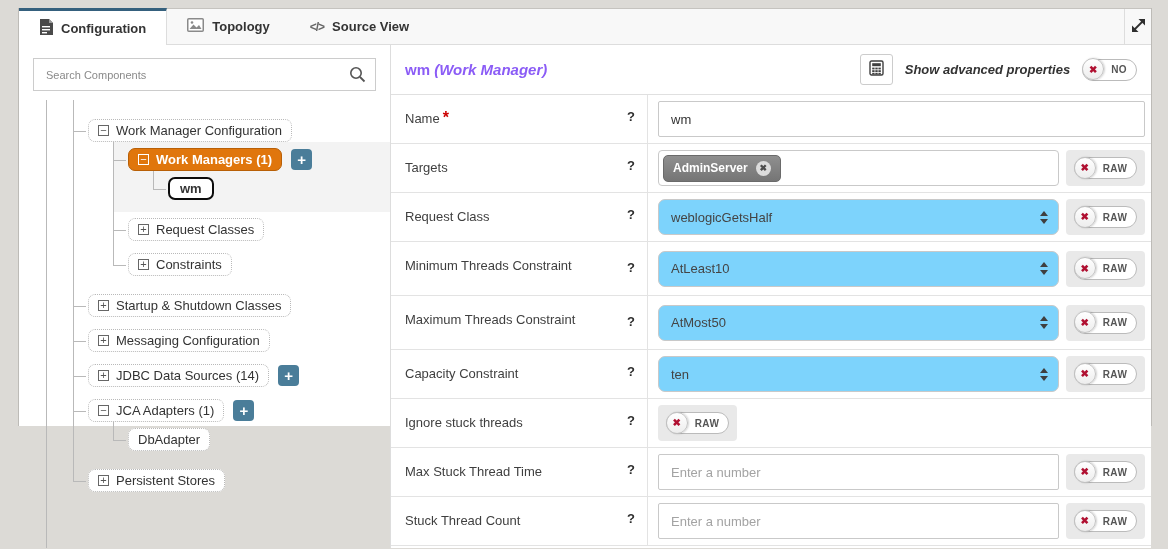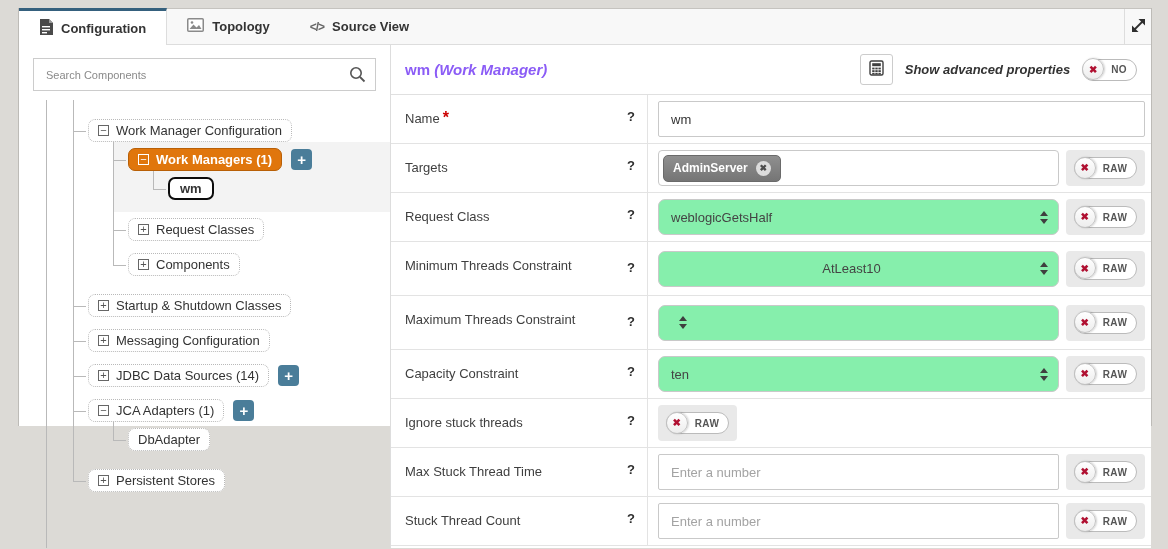--- a/index.html
+++ b/index.html
@@ -102,39 +102,39 @@
     border:1px solid #c2c2c2; border-radius:50%;
     background:linear-gradient(#ffffff,#ededed);
     box-shadow:1px 0 2px rgba(0,0,0,.18);
     display:flex; align-items:center; justify-content:center;
     color:#b01031; font-weight:bold; font-size:10px;
   }
   .toggle-state { font-size:10px; font-weight:bold; color:#555; margin-left:7px; letter-spacing:.4px; }
   
   .rows { flex:1; overflow:hidden; }
   .frow { display:flex; min-height:49px; border-bottom:1px solid #e3e3e3; }
-  .frow.tall { min-height:54px;text-align:center; }
+  .frow.tall { min-height:54px; }
   .frow-label {
     width:257px; flex:none; border-right:1px solid #e3e3e3;
     display:flex; justify-content:space-between; align-items:flex-start;
     padding:14px 12px 13px 14px;
     gap:28px;
   }
   .lbl-text { font-size:13px; color:#3f3f3f; }
   .req { color:#cc0000; margin-left:3px; font-weight:bold; }
   .help { font-size:13px; font-weight:bold; color:#2e2e2e; cursor:pointer; }
   .frow.tall .help { align-self:flex-end; margin-bottom:7px; }
   .frow-field { flex:1; display:flex; align-items:center; gap:7px; padding:6px 6px 6px 10px; }
   .ctrl-text {
     flex:1; height:36px; border:1px solid #c9c9c9; border-radius:2px; background:#fff;
     font-size:13px; color:#333; padding:0 12px; font-family:inherit; outline:none; min-width:0;
   }
   .ctrl-text::placeholder { color:#a3a3a3; }
   .sel {
-    flex:1; height:36px; border:1px solid #c9c9c9; border-radius:7px; background:#86efac;
+    flex:1; height:36px; border:1px solid #c9c9c9; border-radius:7px; background:#7dd3fc;
     display:flex; align-items:center; padding:0 10px 0 12px;
     font-size:13px; color:#444; cursor:pointer; min-width:0;
   }
   .sel-val { flex:1; overflow:hidden; white-space:nowrap; }
   .spin { display:flex; flex-direction:column; gap:3px; margin-left:8px; }
   .spin-up { width:0; height:0; border-left:4px solid transparent; border-right:4px solid transparent; border-bottom:5px solid #3f3f3f; }
   .spin-dn { width:0; height:0; border-left:4px solid transparent; border-right:4px solid transparent; border-top:5px solid #3f3f3f; }
   .chipbox {
     flex:1; height:36px; border:1px solid #c9c9c9; border-radius:4px; background:#fff;
     display:flex; align-items:center; padding:0 4px; gap:4px; min-width:0;
@@ -253,21 +253,21 @@
         <span class="node-label">Request Classes</span>
       </span>
 
     </div>
 
   </li>
                   <li>
     <div class="node-row">
       <span class="node-box">
         <span class="expander">+</span>
-        <span class="node-label">Components</span>
+        <span class="node-label">Constraints</span>
       </span>
 
     </div>
 
   </li>
                 </ul>
   </li>
               <li>
     <div class="node-row">
       <span class="node-box">
@@ -435,20 +435,21 @@
                 </div>
               </div>
   </div>
             <div class="frow tall">
     <div class="frow-label">
       <span><span class="lbl-text">Maximum Threads Constraint</span></span>
       <span class="help">?</span>
     </div>
     <div class="frow-field">
                 <div class="sel">
+                  <span class="sel-val">AtMost50</span>
                   <span class="spin">
                     <span class="spin-up"></span>
                     <span class="spin-dn"></span>
                   </span>
                 </div>
                 <div class="raw-addon">
                   <span class="toggle">
                     <span class="knob">✖</span>
                     <span class="toggle-state">RAW</span>
                   </span>

